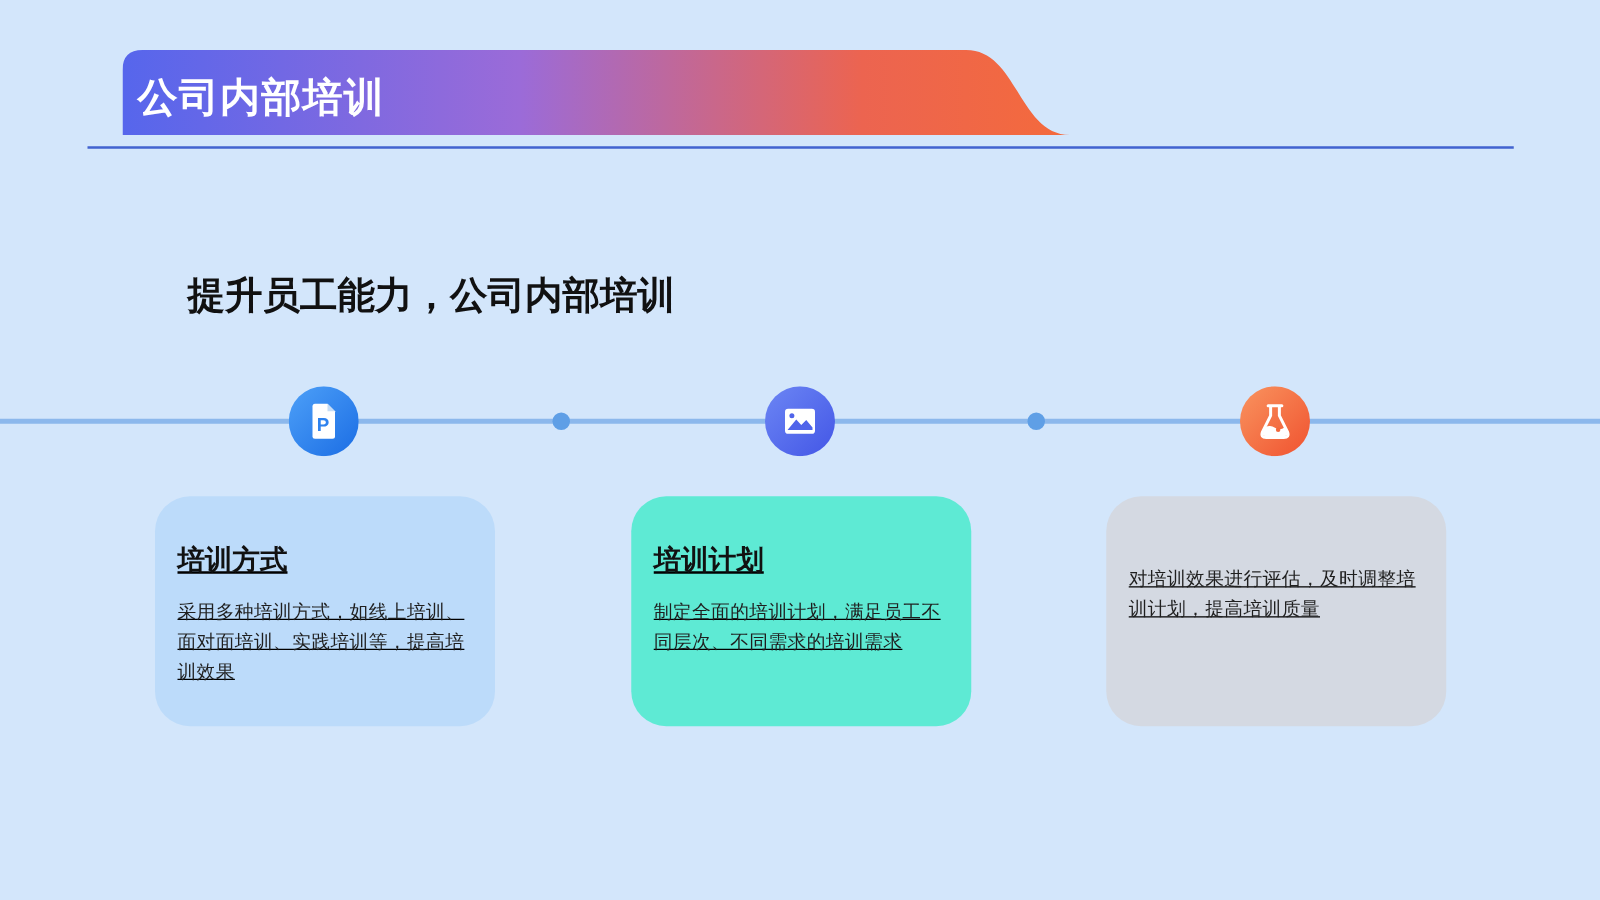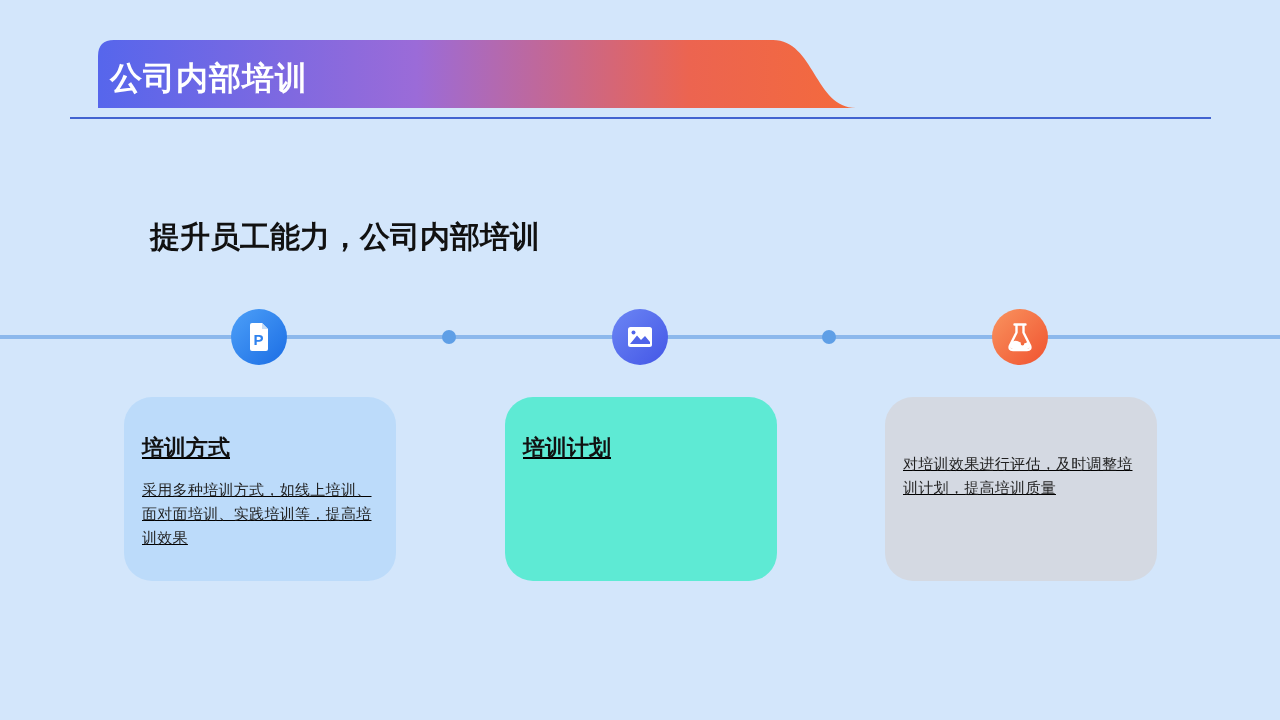--- a/index.html
+++ b/index.html
@@ -142,19 +142,20 @@
     </svg>
   </div>
 
   <div class="card card-1">
     <div class="card-title">培训方式</div>
     <div class="card-body">采用多种培训方式，如线上培训、面对面培训、实践培训等，提高培训效果</div>
   </div>
 
   <div class="card card-2">
     <div class="card-title">培训计划</div>
+    <div class="card-body">制定全面的培训计划，满足员工不同层次、不同需求的培训需求</div>
   </div>
 
   <div class="card card-3">
     <div class="card-body">对培训效果进行评估，及时调整培训计划，提高培训质量</div>
   </div>
 
 </div>
 
 </body></html>

